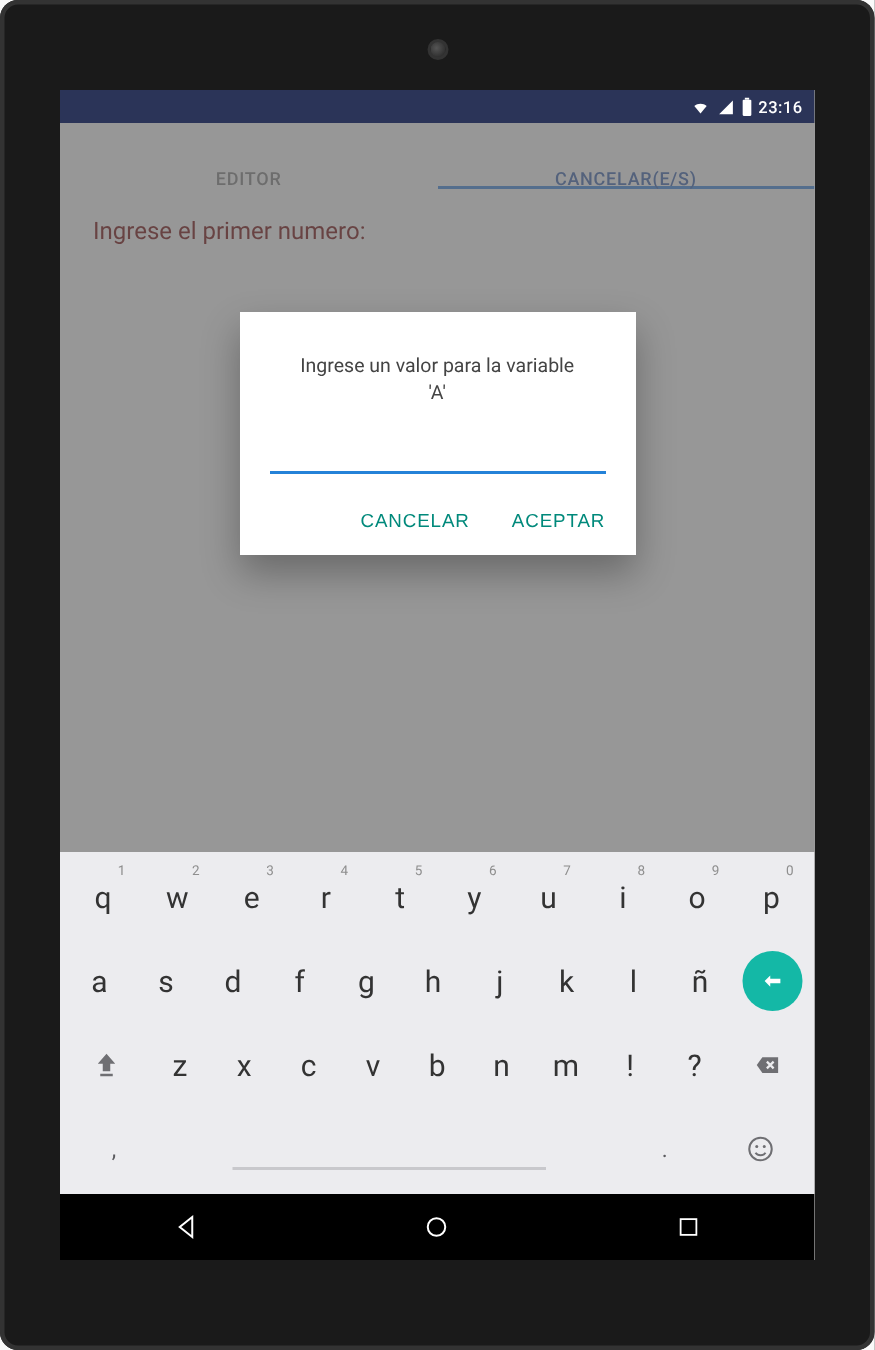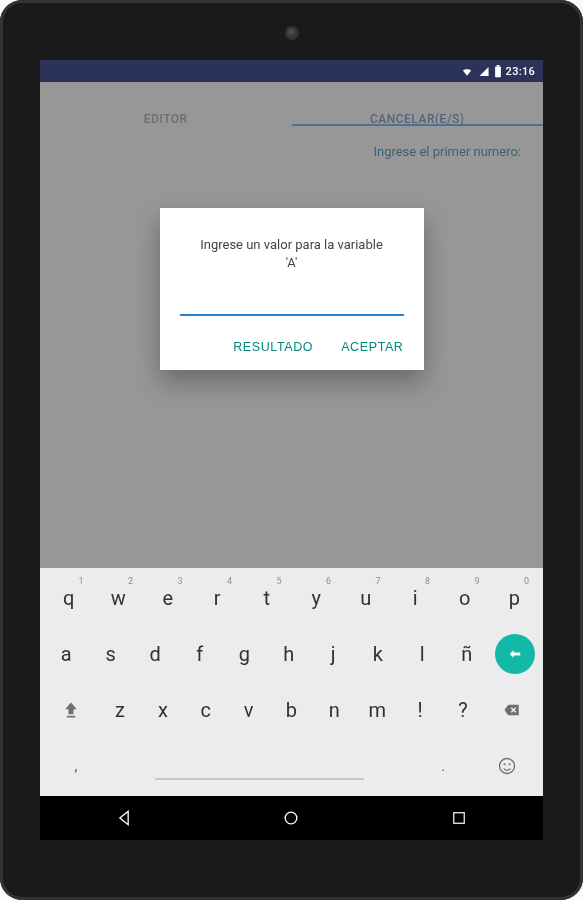--- a/index.html
+++ b/index.html
@@ -8,21 +8,21 @@
     font-family: Roboto, "Helvetica Neue", Arial, sans-serif;
     display: flex;
     justify-content: center;
     align-items: flex-start;
     min-height: 100vh;
   }
   .device-frame {
     width: 583px;
     height: 900px;
     background: #1a1a1a;
-    border-radius: 22px;
+    border-radius: 12px;
     padding: 60px 40px 60px 40px;
     position: relative;
     box-shadow: inset 0 0 0 3px #333;
   }
   .camera {
     position: absolute;
     top: 26px;
     left: 50%;
     transform: translateX(-50%);
     width: 14px;
@@ -82,23 +82,22 @@
   .tab.active {
     color: #4a6fb3;
     border-bottom-color: #4a8fe0;
   }
   .content-area {
     flex: 1;
     position: relative;
     padding: 18px 22px;
   }
   .prompt-text {
-    font-size: 13px;
-    color: #0369a1;
-    text-align: right;
+    font-size: 16px;
+    color: #7f1d1d;
   }
   
   .dim-overlay {
     position: absolute;
     inset: 0;
     background: rgba(90,90,90,.62);
     display: flex;
     align-items: flex-start;
     justify-content: center;
   }
@@ -272,21 +271,21 @@
 
     <div class="dialog">
       <div class="dialog-title">
         <span>Ingrese un valor para la variable</span><br>
         <span>'A'</span>
       </div>
       <div class="dialog-input-wrap">
         <input class="dialog-input" type="text" value="" style="">
       </div>
       <div class="dialog-actions">
-        <button class="dialog-btn">RESULTADO</button>
+        <button class="dialog-btn">CANCELAR</button>
         <button class="dialog-btn">ACEPTAR</button>
       </div>
     </div>
 
     <div class="keyboard">
       <div class="kb-row" id="kb-row1">
           <div class="key">q<span class="hint">1</span></div>
           <div class="key">w<span class="hint">2</span></div>
           <div class="key">e<span class="hint">3</span></div>
           <div class="key">r<span class="hint">4</span></div>

